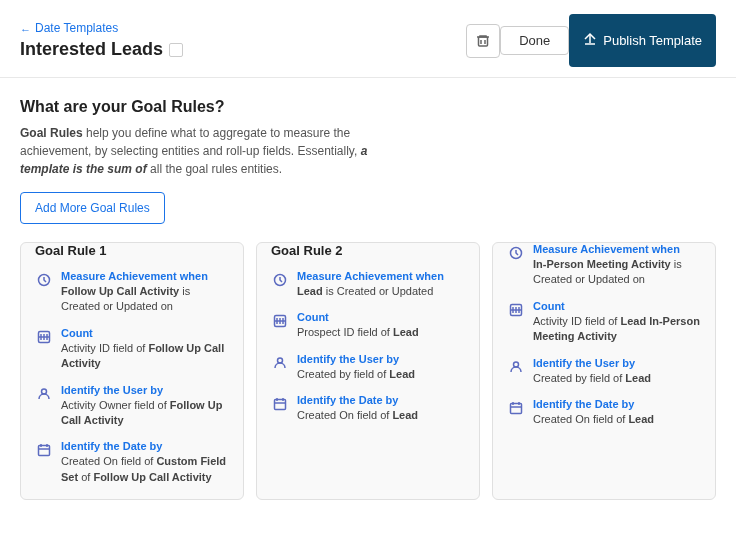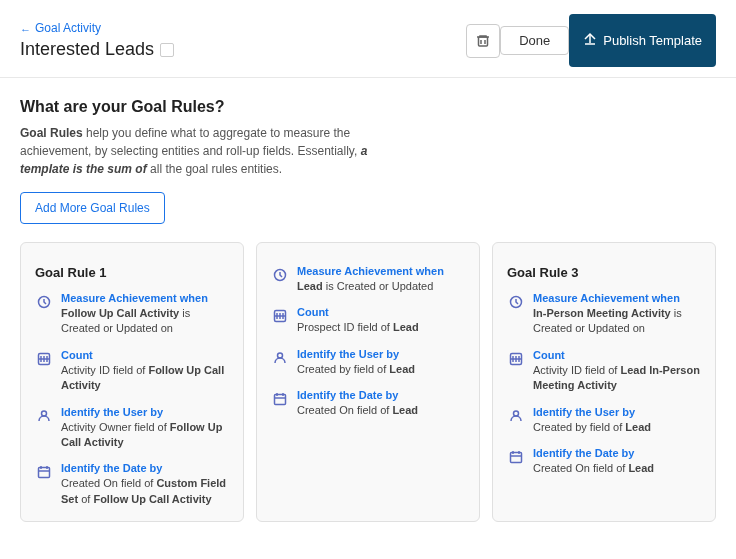--- a/index.html
+++ b/index.html
@@ -31,21 +31,21 @@
       font-size: 12px;
       cursor: pointer;
       display: flex;
       align-items: center;
       gap: 4px;
       margin-bottom: 4px;
     }
     .back-arrow { font-size: 11px; }
     .page-title {
       font-size: 18px;
-      font-weight: 400;
+      font-weight: 700;
       color: #222;
       display: flex;
       align-items: center;
       gap: 6px;
     }
     .title-edit-icon {
       width: 14px;
       height: 14px;
       border: 1px solid #ccc;
       border-radius: 2px;
@@ -126,21 +126,21 @@
     
     .rules-grid {
       display: grid;
       grid-template-columns: 1fr 1fr 1fr;
       gap: 12px;
     }
     .rule-card {
       background: #f9f9f9;
       border: 1px solid #e0e0e0;
       border-radius: 6px;
-      padding: 22px 14px 14px 14px;
+      padding: 0 14px 14px 14px;
     }
     .rule-card-title {
       font-size: 13px;
       font-weight: 600;
       color: #222;
       margin-bottom: 12px;
     }
     .rule-item {
       display: flex;
       gap: 8px;
@@ -189,21 +189,21 @@
   </style>
 </head>
 <body>
 
 <div class="page-wrapper">
 
   <div class="header">
     <div class="header-left">
       <div class="back-link">
         <span class="back-arrow">←</span>
-        <span>Goal Activity</span>
+        <span>Date Templates</span>
       </div>
       <div class="page-title">
         <span>Interested Leads</span>
         <span class="title-edit-icon"></span>
       </div>
     </div>
     <div class="header-right">
       <button class="btn-icon" title="Delete">
         <svg width="14" height="14" viewBox="0 0 14 14" fill="none" stroke="#666" stroke-width="1.5">
           <polyline points="1,3 13,3"></polyline>
@@ -301,20 +301,21 @@
             <div class="rule-label">Identify the Date by</div>
             <div class="rule-value">
               Created On field of <strong>Custom Field Set</strong> of <strong>Follow Up Call Activity</strong>
             </div>
           </div>
         </div>
 
       </div>
 
       <div class="rule-card">
+        <div class="rule-card-title">Goal Rule 2</div>
 
         <div class="rule-item">
           <div class="rule-icon rule-icon-calendar">
             <svg viewBox="0 0 14 14">
                 <circle cx="7" cy="7" r="5.5"></circle>
                 <polyline points="7,4 7,7 9,9"></polyline>
               </svg>
           </div>
           <div class="rule-content">
             <div class="rule-label">Measure Achievement when</div>
@@ -369,21 +370,20 @@
           <div class="rule-content">
             <div class="rule-label">Identify the Date by</div>
             <div class="rule-value">
               Created On field of <strong>Lead</strong>
             </div>
           </div>
         </div>
       </div>
 
       <div class="rule-card">
-        <div class="rule-card-title">Goal Rule 3</div>
 
         <div class="rule-item">
           <div class="rule-icon rule-icon-calendar">
             <svg viewBox="0 0 14 14">
                 <circle cx="7" cy="7" r="5.5"></circle>
                 <polyline points="7,4 7,7 9,9"></polyline>
               </svg>
           </div>
           <div class="rule-content">
             <div class="rule-label">Measure Achievement when</div>

